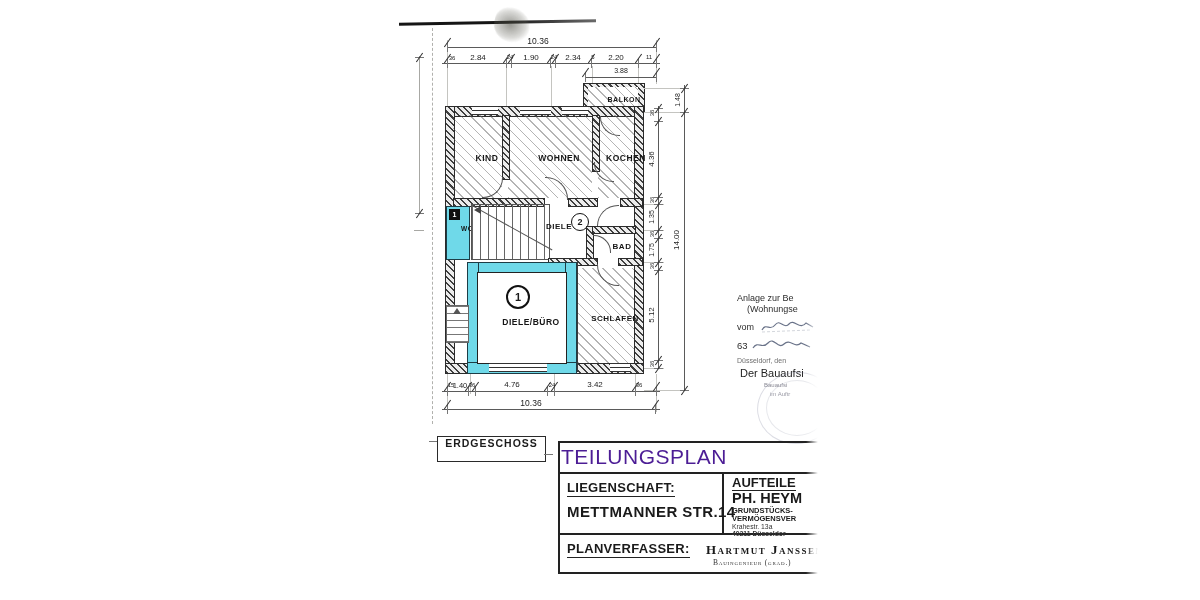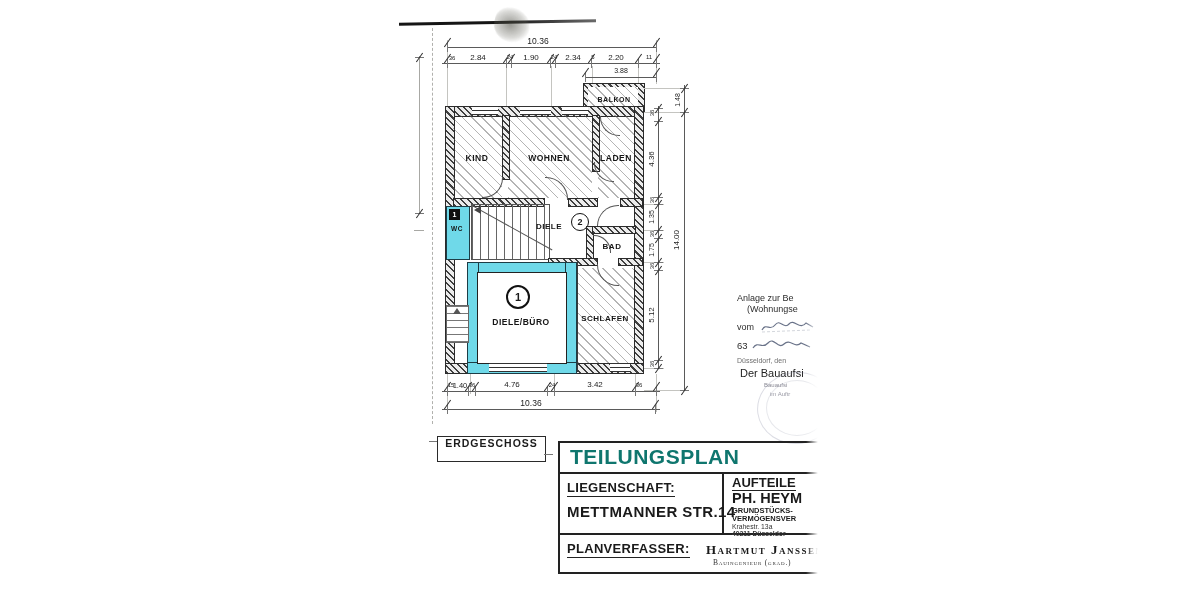--- a/index.html
+++ b/index.html
@@ -21,21 +21,21 @@
   .tks{top:-5px;width:11px;height:1px;background:#2e2e2e;transform:rotate(-55deg);}
   .tkh{left:-4px;width:9px;height:1px;background:#777;}
   .tksv{left:-5px;width:11px;height:1px;background:#2e2e2e;transform:rotate(-55deg);}
   .guide{position:absolute;background:#c4c4c0;}
   
   .dimc{position:absolute;font-size:8px;color:#222;transform:translate(-50%,0);white-space:nowrap;}
   .dims{position:absolute;font-size:6px;color:#222;transform:translate(-50%,0);white-space:nowrap;}
   .dimv{position:absolute;font-size:8px;color:#222;transform:translate(-50%,-50%) rotate(-90deg);white-space:nowrap;}
   .dimvs{position:absolute;font-size:6px;color:#222;transform:translate(-50%,-50%) rotate(-90deg);white-space:nowrap;}
   .room{position:absolute;transform:translate(-50%,-50%);font-size:8.5px;font-weight:600;
-        letter-spacing:.5px;color:#161616;white-space:nowrap;}
+        letter-spacing:.5px;color:#161616;white-space:nowrap;padding-left:20px;}
   .circled{position:absolute;border:1.6px solid #111;border-radius:50%;background:#fff;
            display:flex;align-items:center;justify-content:center;font-weight:700;}
   .arc{position:absolute;}
   .tb-line{position:absolute;background:#222;}
   .sc{font-variant:small-caps;font-family:"Liberation Serif",serif;}
 </style>
 </head>
 <body>
 
 <div class="canvas">
@@ -123,21 +123,21 @@
     <div class="wall" style="left:445px;top:363px;width:197px;height:9px;"></div>
     <div class="win" style="left:610px;top:363px;width:20px;"></div>
 
     <div class="hatchL" style="left:453px;top:115px;width:49px;height:83px;"></div>
     <div class="hatchL" style="left:508px;top:115px;width:84px;height:83px;"></div>
     <div class="hatchL" style="left:598px;top:115px;width:36px;height:83px;"></div>
     <div class="wall" style="left:502px;top:115px;width:6px;height:63px;"></div>
     <div class="wall" style="left:592px;top:115px;width:6px;height:55px;"></div>
     <span class="room" style="left:477px;top:158px;">KIND</span>
     <span class="room" style="left:549px;top:158px;">WOHNEN</span>
-    <span class="room" style="left:616px;top:158px;">LADEN</span>
+    <span class="room" style="left:616px;top:158px;">KOCHEN</span>
 
     <div class="arc" style="left:482px;top:177px;width:20px;height:20px;border-right:1px solid #555;border-bottom:1px solid #555;border-radius:0 0 20px 0;"></div>
     <div class="arc" style="left:594px;top:162px;width:19px;height:19px;border-left:1px solid #555;border-bottom:1px solid #555;border-radius:0 0 0 19px;"></div>
     <div class="arc" style="left:600px;top:116px;width:19px;height:19px;border-left:1px solid #555;border-bottom:1px solid #555;border-radius:0 0 0 19px;"></div>
 
     <div class="wall" style="left:453px;top:198px;width:90px;height:7px;"></div>
     <div class="wall" style="left:568px;top:198px;width:28px;height:7px;"></div>
     <div class="wall" style="left:620px;top:198px;width:21px;height:7px;"></div>
     <div class="arc" style="left:545px;top:177px;width:22px;height:22px;border-right:1px solid #555;border-top:1px solid #555;border-radius:0 22px 0 0;"></div>
     <div class="arc" style="left:597px;top:205px;width:21px;height:21px;border-left:1px solid #555;border-top:1px solid #555;border-radius:21px 0 0 0;"></div>
@@ -307,21 +307,21 @@
   </div>
 
   <div class="abs" style="left:558px;top:441px;width:302px;height:134px;">
     <div class="tb-line" style="left:0;top:0;width:260px;height:2px;"></div>
     <div class="tb-line" style="left:0;top:0;width:2px;height:133px;"></div>
     <div class="tb-line" style="left:0;top:31px;width:260px;height:1.5px;"></div>
     <div class="tb-line" style="left:164px;top:31px;width:1.5px;height:61px;"></div>
     <div class="tb-line" style="left:0;top:92px;width:260px;height:1.5px;"></div>
     <div class="tb-line" style="left:0;top:131px;width:260px;height:2px;"></div>
 
-    <span class="abs" style="left:12px;top:4px;font-size:21px;font-weight:700;letter-spacing:.5px;color:#0f766e;">TEILUNGSPLAN</span>
+    <span class="abs" style="left:3px;top:4px;font-size:21px;font-weight:400;letter-spacing:.5px;color:#4c1d95;">TEILUNGSPLAN</span>
 
     <span class="abs" style="left:9px;top:39px;font-size:13px;font-weight:700;letter-spacing:.3px;border-bottom:1.5px solid #222;padding-bottom:1px;">LIEGENSCHAFT:</span>
     <span class="abs" style="left:9px;top:62px;font-size:15px;font-weight:700;letter-spacing:.4px;">METTMANNER STR.14</span>
 
     <span class="abs" style="left:174px;top:34px;font-size:13px;font-weight:700;border-bottom:1px solid #222;">AUFTEILE</span>
     <span class="abs" style="left:174px;top:49px;font-size:14.5px;font-weight:800;">PH. HEYM</span>
     <span class="abs" style="left:174px;top:65px;font-size:7.5px;font-weight:700;">GRUNDSTÜCKS-</span>
     <span class="abs" style="left:174px;top:73px;font-size:7.5px;font-weight:700;">VERMÖGENSVER</span>
     <span class="abs" style="left:174px;top:82px;font-size:6.8px;color:#333;">Krahestr. 13a</span>
     <span class="abs" style="left:174px;top:89px;font-size:6.8px;font-weight:700;color:#333;">40211 Düsseldor</span>

